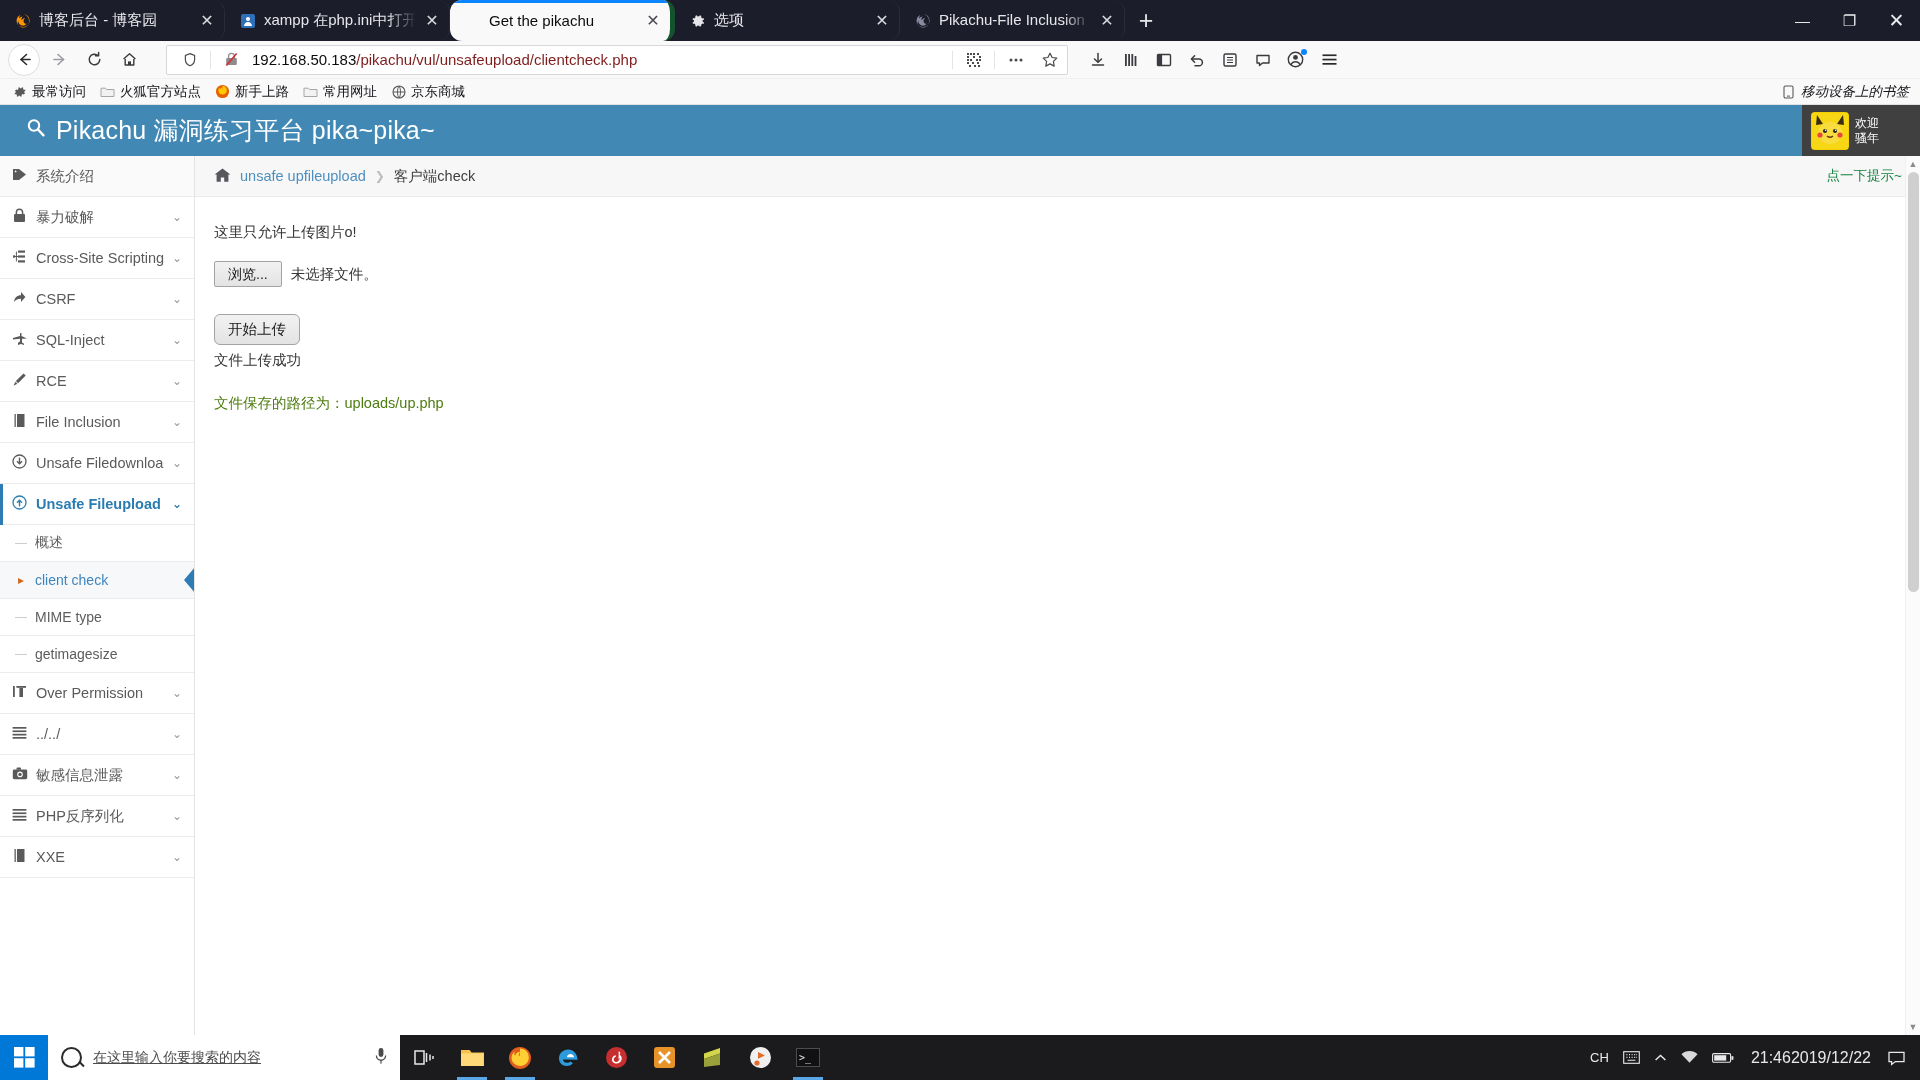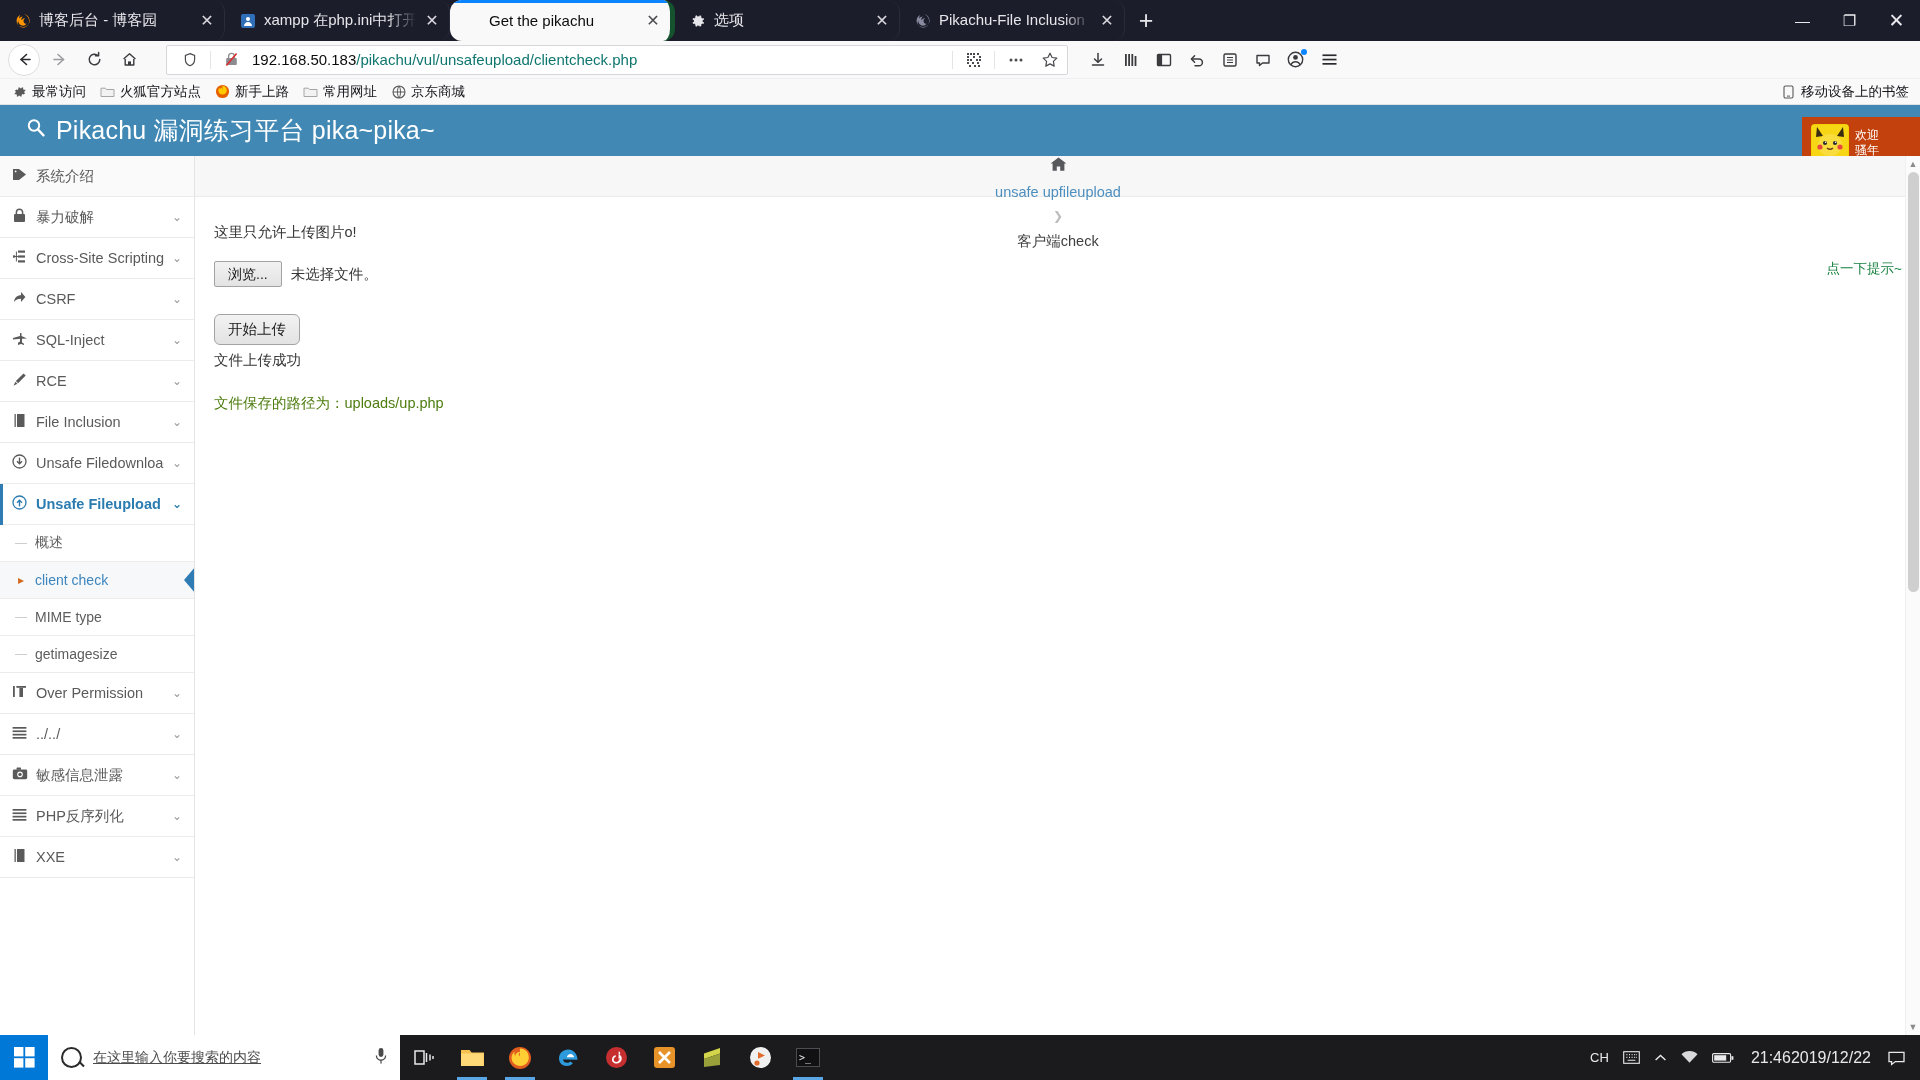--- a/index.html
+++ b/index.html
@@ -54,50 +54,50 @@
   }
   .navbtn.back { border: 1px solid #dededf; background: #fff; }
   .urlbar {
     flex: 1 1 auto; height: 30px; margin: 0 5px 0 18px; background: #fff;
     border: 1px solid #d7d7db; border-radius: 2px;
     display: flex; align-items: center; gap: 7px; padding: 0 4px 0 9px;
     max-width: 902px;
   }
   .urlbar .sep { width: 1px; height: 18px; background: #e4e4e7; }
   .urltext { flex: 1 1 auto; font-size: 15px; color: #0c0c0d; white-space: nowrap; overflow: hidden; }
-  .urltext .path { color: #0f766e; }
+  .urltext .path { color: #7f1d1d; }
   .ubtn { width: 27px; height: 26px; display: flex; align-items: center; justify-content: center; color: #4a4a4f; }
   .toolicons { display: flex; align-items: center; gap: 2px; margin-left: 6px; }
   .toolicons .ti {
     width: 31px; height: 31px; display: flex; align-items: center; justify-content: center;
     color: #3b3b3f; position: relative;
   }
   .ti .badge { position: absolute; top: 5px; right: 4px; width: 6px; height: 6px; border-radius: 50%; background: #0a84ff; }
   .hamb { width: 33px; height: 31px; display:flex; align-items:center; justify-content:center; color: #2b2b2f; }
 
   
   .bookmarks {
     height: 26px; background: #f9f9fa; display: flex; align-items: center;
     padding: 0 7px; gap: 4px; flex: 0 0 26px; font-size: 13.5px; color: #15141a;
     border-bottom: 1px solid #e2e2e4;
   }
   .bm { display: flex; align-items: center; gap: 5px; padding: 2px 5px; white-space: nowrap; }
   .bm .bmi { width: 15px; height: 15px; display: flex; align-items: center; justify-content: center; }
-  .bm-right { margin-left: auto; display: flex; align-items: center; gap: 5px; padding-right: 4px; }
+  .bm-right { margin-left: auto; display: flex; align-items: center; gap: 5px; padding-right: 4px; font-style: italic; }
 
   
   .page { flex: 1 1 auto; position: relative; overflow: hidden; background: #fff; display: flex; flex-direction: column; }
   .pika-header {
     height: 51px; background: #4189b4; display: flex; align-items: center;
     padding-left: 25px; position: relative; flex: 0 0 51px;
   }
   .pika-title { color: #fff; font-size: 25px; font-weight: 400; display: flex; align-items: center; gap: 9px; letter-spacing: .2px; }
   .pika-user {
-    position: absolute; right: 0; top: 12px; height: 51px; width: 118px;
-    background: #c2410c; display: flex; align-items: center; gap: 6px; padding-left: 9px;
+    position: absolute; right: 0; top: 0; height: 51px; width: 118px;
+    background: #404040; display: flex; align-items: center; gap: 6px; padding-left: 9px;
   }
   .pika-avatar {
     width: 38px; height: 38px; border-radius: 4px; background: #f5d000; position: relative; overflow: hidden;
     display: flex; align-items: center; justify-content: center; font-size: 25px;
   }
   .pika-user .ut { color: #fff; font-size: 12px; line-height: 15px; }
 
   .pbody { flex: 1 1 auto; display: flex; overflow: hidden; position: relative; }
 
   
@@ -129,21 +129,21 @@
     width: 0; height: 0; border-top: 13px solid transparent; border-bottom: 13px solid transparent;
     border-right: 11px solid #2f7bb4;
   }
   .sub-rail { position: absolute; left: 21px; width: 1px; border-left: 1px dotted #cfcfcf; }
   .active-bar { position: absolute; left: 0; width: 3px; background: #2f7bb4; }
 
   
   .main { flex: 1 1 auto; background: #fff; overflow: hidden; position: relative; }
   .crumbrow {
     height: 41px; background: #f7f7f7; border-bottom: 1px solid #ebebeb;
-    display: flex; align-items: center; padding: 0 18px 0 19px; gap: 9px; font-size: 14.5px; flex-direction: column;
+    display: flex; align-items: center; padding: 0 18px 0 19px; gap: 9px; font-size: 14.5px;
   }
   .crumbrow .home { font-size: 15px; color: #56585c; }
   .crumbrow .c-link { color: #4d8fbf; }
   .crumbrow .c-sep { color: #bdbdbd; font-size: 12px; }
   .crumbrow .c-cur { color: #3f3f3f; }
   .crumbrow .hint { margin-left: auto; color: #15803d; font-size: 13.5px; }
 
   .content { padding: 26px 0 0 19px; font-size: 14.5px; color: #353535; }
   .content .line1 { margin-bottom: 19px; }
   .filerow { display: flex; align-items: center; gap: 9px; margin-bottom: 27px; }

